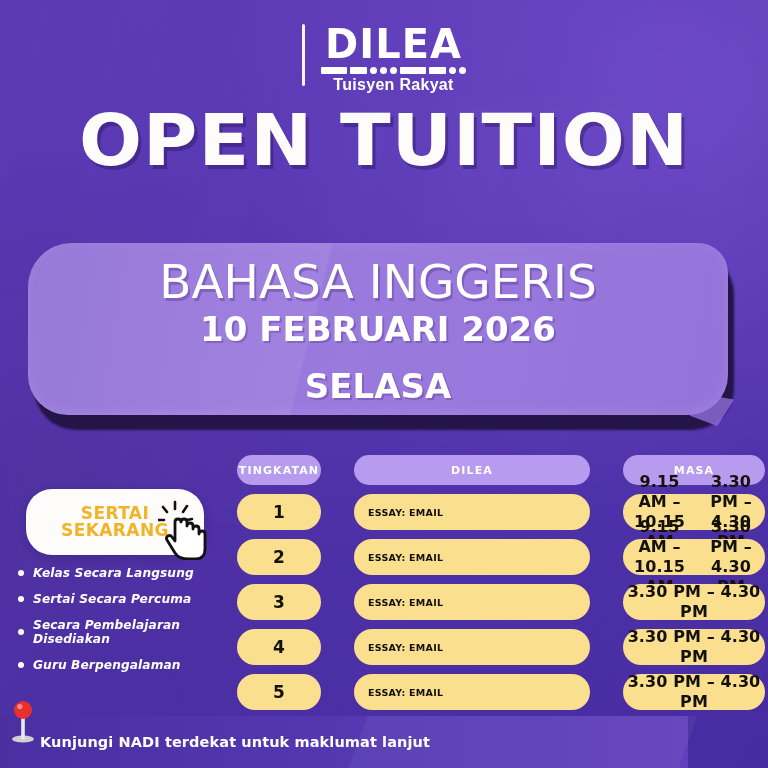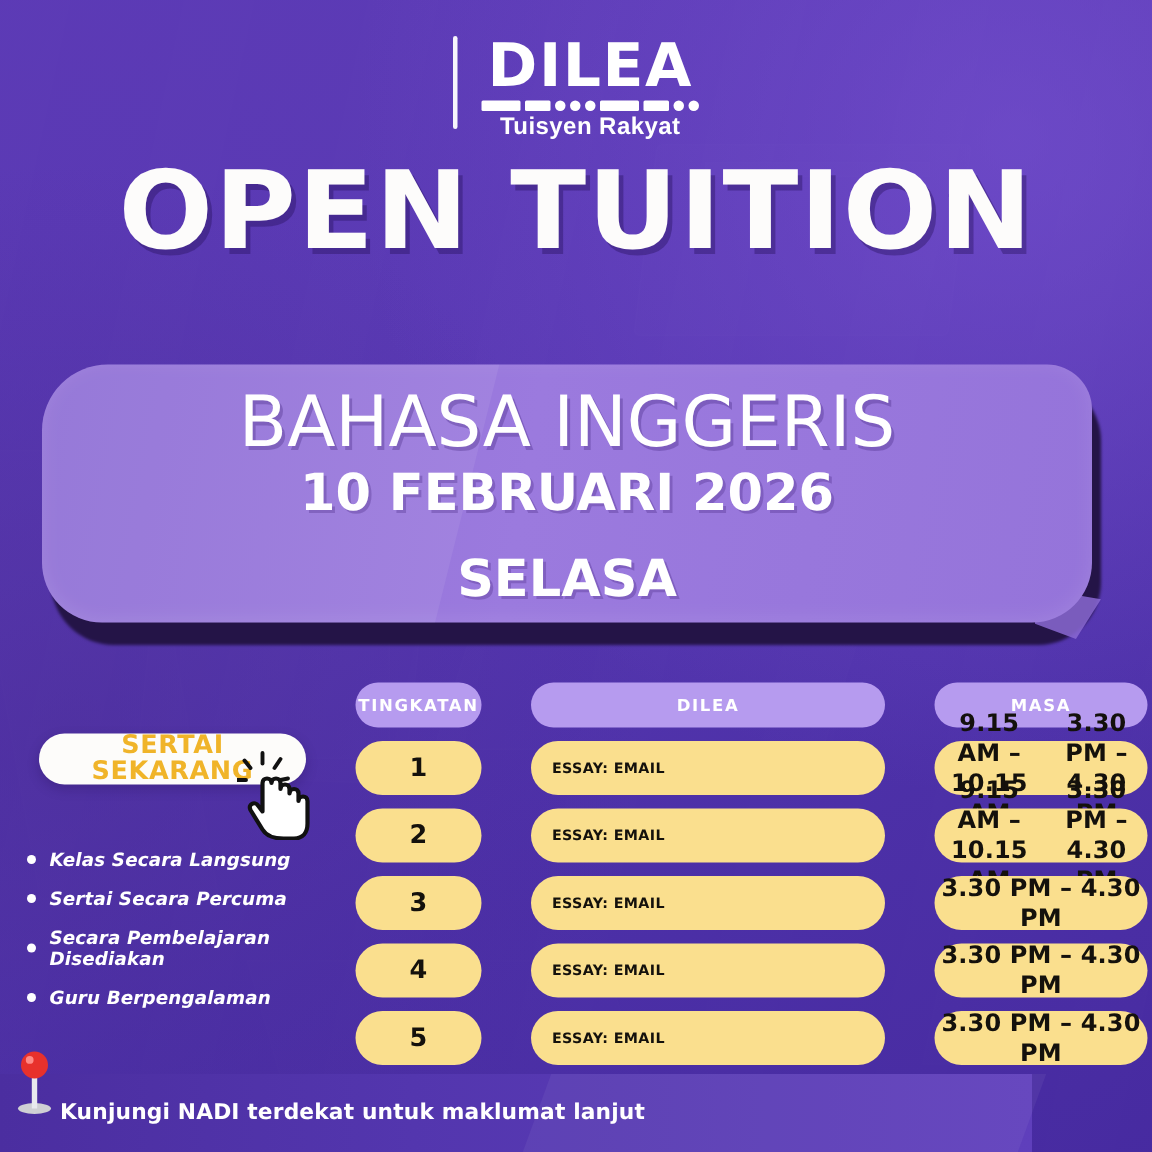--- a/index.html
+++ b/index.html
@@ -133,21 +133,21 @@
     position: absolute; left: 690px; top: 392px;
     width: 44px; height: 34px;
     background: #8a68d2;
     clip-path: polygon(0 0, 100% 22%, 62% 100%, 0 70%);
     opacity: .85;
   }
 
   
   .cta {
     position: absolute; left: 26px; top: 489px;
-    width: 178px; height: 34px;
+    width: 178px; height: 66px;
     background: #fdfcfa;
     border-radius: 26px;
     display: flex; align-items: center; justify-content: center;
     box-shadow: 0 3px 8px rgba(30,10,70,.25);
   }
   .cta-label {
     font-family: "DejaVu Sans", sans-serif;
     font-size: 17px; font-weight: 700; color: #f0b429;
     line-height: 1.02; text-align: center; letter-spacing: .4px;
   }

